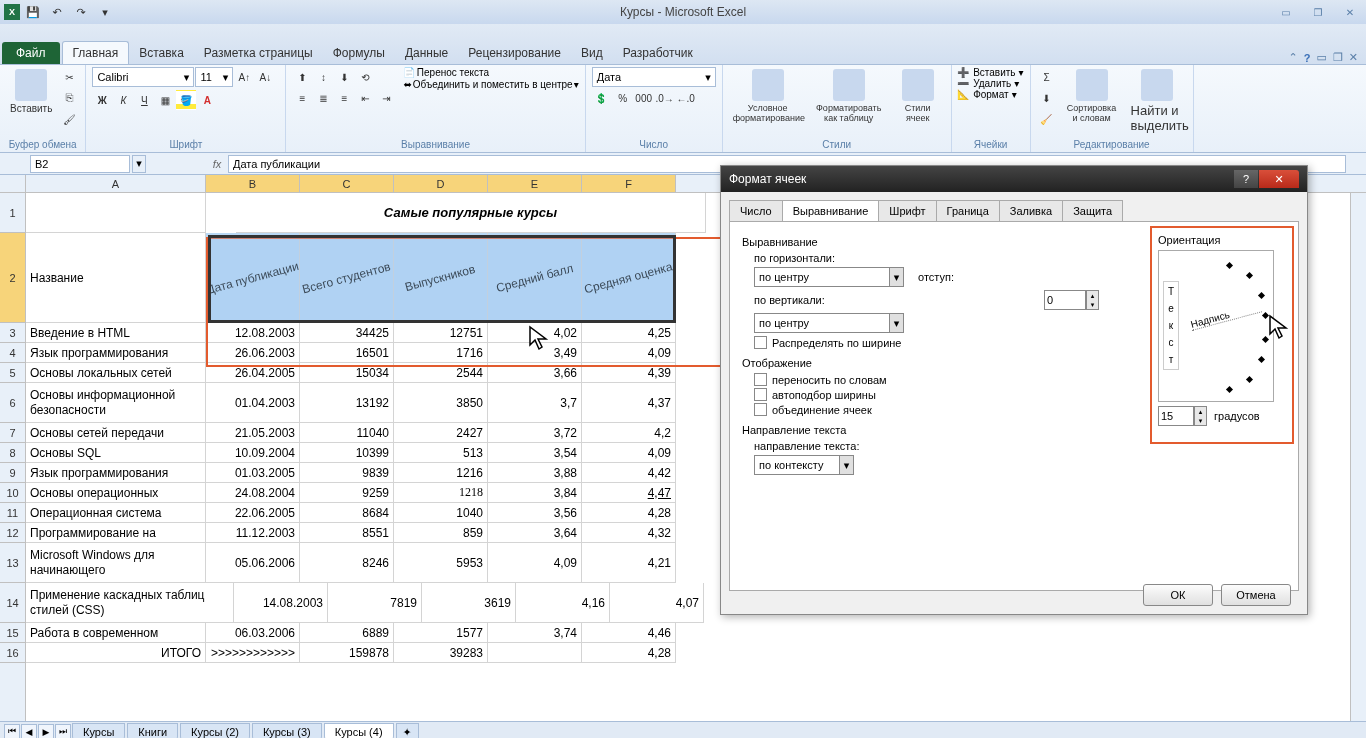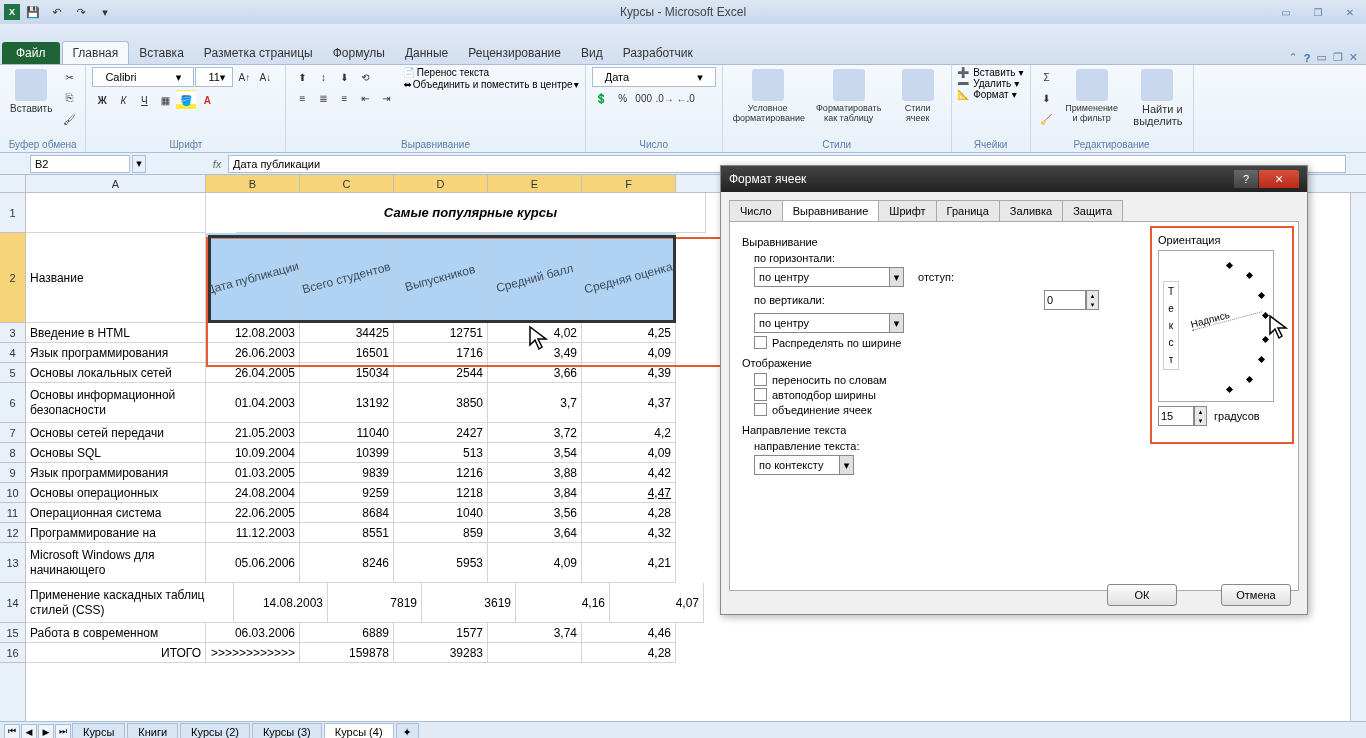--- a/index.html
+++ b/index.html
@@ -22,21 +22,21 @@
 .help-area { margin-left: auto; display: flex; gap: 6px; padding-right: 6px; color: #5a7fa8; align-items: center; }
 
 
 .ribbon { height: 88px; background: linear-gradient(#f5f9fd,#e8f0f9); border-bottom: 1px solid #a8bdd8; display: flex; }
 .ribbon-group { border-right: 1px solid #c8d8ee; padding: 2px 6px 0; display: flex; flex-direction: column; position: relative; height: 100%; }
 .ribbon-group-body { flex: 1; display: flex; align-items: flex-start; gap: 3px; }
 .ribbon-group-label { font-size: 10px; color: #5a7fa8; text-align: center; padding: 2px 0; }
 .big-btn { display: flex; flex-direction: column; align-items: center; justify-content: center; padding: 2px 4px; font-size: 10px; color: #333; min-width: 42px; }
 .big-btn .ico { width: 32px; height: 32px; background: #c8d8ee; border-radius: 3px; margin-bottom: 2px; }
 .small-btn { width: 20px; height: 20px; display: flex; align-items: center; justify-content: center; font-size: 10px; color: #333; border: 1px solid transparent; }
-.combo { height: 20px; border: 1px solid #a8bdd8; background: #fff; font-size: 11px; padding: 0 12px; display: flex; align-items: center; }
+.combo { height: 20px; border: 1px solid #a8bdd8; background: #fff; font-size: 11px; padding: 0 4px; display: flex; align-items: center; }
 .col-stack { display: flex; flex-direction: column; gap: 1px; }
 .row-stack { display: flex; gap: 1px; }
 
 
 .formulabar { height: 22px; border-bottom: 1px solid #a8bdd8; display: flex; align-items: center; background: #e8f0f9; }
 .namebox { width: 100px; height: 18px; border: 1px solid #a8bdd8; background: #fff; margin: 0 2px 0 30px; padding: 0 4px; font-size: 11px; text-align: center; display: flex; align-items: center; }
 .namebox-dd { width: 14px; height: 18px; border: 1px solid #a8bdd8; background: #e8f0f9; display: flex; align-items: center; justify-content: center; }
 .fx-btn { width: 22px; height: 18px; display: flex; align-items: center; justify-content: center; font-style: italic; color: #666; }
 .formula-input { flex: 1; height: 18px; border: 1px solid #a8bdd8; background: #fff; padding: 0 4px; font-size: 11px; display: flex; align-items: center; margin-right: 20px; }
 
@@ -79,21 +79,21 @@
 .dlg-section-label { font-size: 11px; margin: 4px 0; }
 .dlg-row { margin: 3px 0 3px 12px; font-size: 11px; display: flex; align-items: center; gap: 6px; }
 .dlg-select { height: 20px; border: 1px solid #888; background: #fff; font-size: 11px; padding: 0 4px; display: flex; align-items: center; justify-content: space-between; }
 .dlg-select .dd { width: 14px; text-align: center; background: #e0e0e0; border-left: 1px solid #888; margin: -1px -4px -1px 0; height: 18px; line-height: 18px; }
 .dlg-spinner { width: 42px; height: 20px; border: 1px solid #888; background: #fff; font-size: 11px; padding: 0 2px; display: flex; align-items: center; position: relative; }
 .dlg-spinner .sp { position: absolute; right: -14px; top: -1px; width: 13px; height: 20px; border: 1px solid #888; display: flex; flex-direction: column; }
 .dlg-spinner .sp div { flex: 1; font-size: 7px; text-align: center; line-height: 9px; background: #e8e8e8; }
 .dlg-check { display: flex; align-items: center; gap: 5px; margin: 2px 0 2px 12px; font-size: 11px; }
 .dlg-check .cb { width: 13px; height: 13px; border: 1px solid #888; background: #fff; }
 .dialog-footer { position: absolute; bottom: 8px; right: 16px; display: flex; gap: 8px; }
-.dlg-btn { min-width: 70px; height: 22px; border: 1px solid #888; background: linear-gradient(#fcfcfc,#e0e0e0); font-size: 11px; display: flex; align-items: center; justify-content: center; border-radius: 3px; margin-left: 36px; }
+.dlg-btn { min-width: 70px; height: 22px; border: 1px solid #888; background: linear-gradient(#fcfcfc,#e0e0e0); font-size: 11px; display: flex; align-items: center; justify-content: center; border-radius: 3px; }
 .orient-box { position: absolute; top: 8px; right: 10px; width: 130px; }
 .orient-preview { width: 116px; height: 152px; border: 1px solid #aaa; margin: 4px 0; position: relative; background: #fff; }
 .orient-vtext { position: absolute; left: 4px; top: 30px; width: 16px; border: 1px solid #ccc; display: flex; flex-direction: column; align-items: center; font-size: 10px; padding: 4px 0; gap: 6px; }
 .orient-arc { position: absolute; left: 30px; top: 8px; width: 80px; height: 136px; }
 .orient-dot { width: 5px; height: 5px; background: #000; position: absolute; transform: rotate(45deg); }
 
 
 .sheettabs { height: 20px; background: #e1eaf5; border-top: 1px solid #a8bdd8; display: flex; align-items: center; padding: 0 4px; }
 .st-nav { display: flex; gap: 1px; }
 .st-nav div { width: 16px; height: 16px; border: 1px solid #a8bdd8; background: #f0f5fc; font-size: 9px; display: flex; align-items: center; justify-content: center; }
@@ -277,25 +277,25 @@
   </div>
   <div class="ribbon-group">
     <div class="ribbon-group-body">
       <div class="col-stack">
         <div class="small-btn">Σ</div>
         <div class="small-btn">⬇</div>
         <div class="small-btn">🧹</div>
       </div>
       <div class="big-btn">
           <div class="ico"></div>
-          <span style="font-size:9px;max-width:56px;text-align:center">Применение и фильтр</span>
+          <span style="font-size:9px;max-width:56px;text-align:center">Сортировка и словам</span>
         </div>
       <div class="big-btn">
           <div class="ico"></div>
-          <span style="font-size:11px;max-width:52px;text-align:right">Найти и выделить</span>
+          <span style="font-size:13px;max-width:52px;text-align:left">Найти и выделить</span>
         </div>
     </div>
     <div class="ribbon-group-label">Редактирование</div>
   </div>
 </div>
 
 <div class="formulabar">
   <div class="namebox">B2</div>
   <div class="namebox-dd">▾</div>
   <div style="width:60px"></div>
@@ -410,21 +410,21 @@
           <div class="cell right" style="width: 94px;">01.03.2005</div>
           <div class="cell right" style="width: 94px;">9839</div>
           <div class="cell right" style="width: 94px;">1216</div>
           <div class="cell right" style="width: 94px;">3,88</div>
           <div class="cell right" style="width: 94px;">4,42</div>
         </div>
         <div class="crow">
           <div class="cell" style="width: 180px;">Основы операционных</div>
           <div class="cell right" style="width: 94px;">24.08.2004</div>
           <div class="cell right" style="width: 94px;">9259</div>
-          <div class="cell right" style="width: 94px;">1218</div>
+          <div class="cell right" style="width: 94px; font-family: Liberation Serif, serif;">1218</div>
           <div class="cell right" style="width: 94px;">3,84</div>
           <div class="cell right" style="width: 94px; text-decoration: underline;">4,47</div>
         </div>
         <div class="crow">
           <div class="cell" style="width: 180px;">Операционная система</div>
           <div class="cell right" style="width: 94px;">22.06.2005</div>
           <div class="cell right" style="width: 94px;">8684</div>
           <div class="cell right" style="width: 94px;">1040</div>
           <div class="cell right" style="width: 94px;">3,56</div>
           <div class="cell right" style="width: 94px;">4,28</div>

